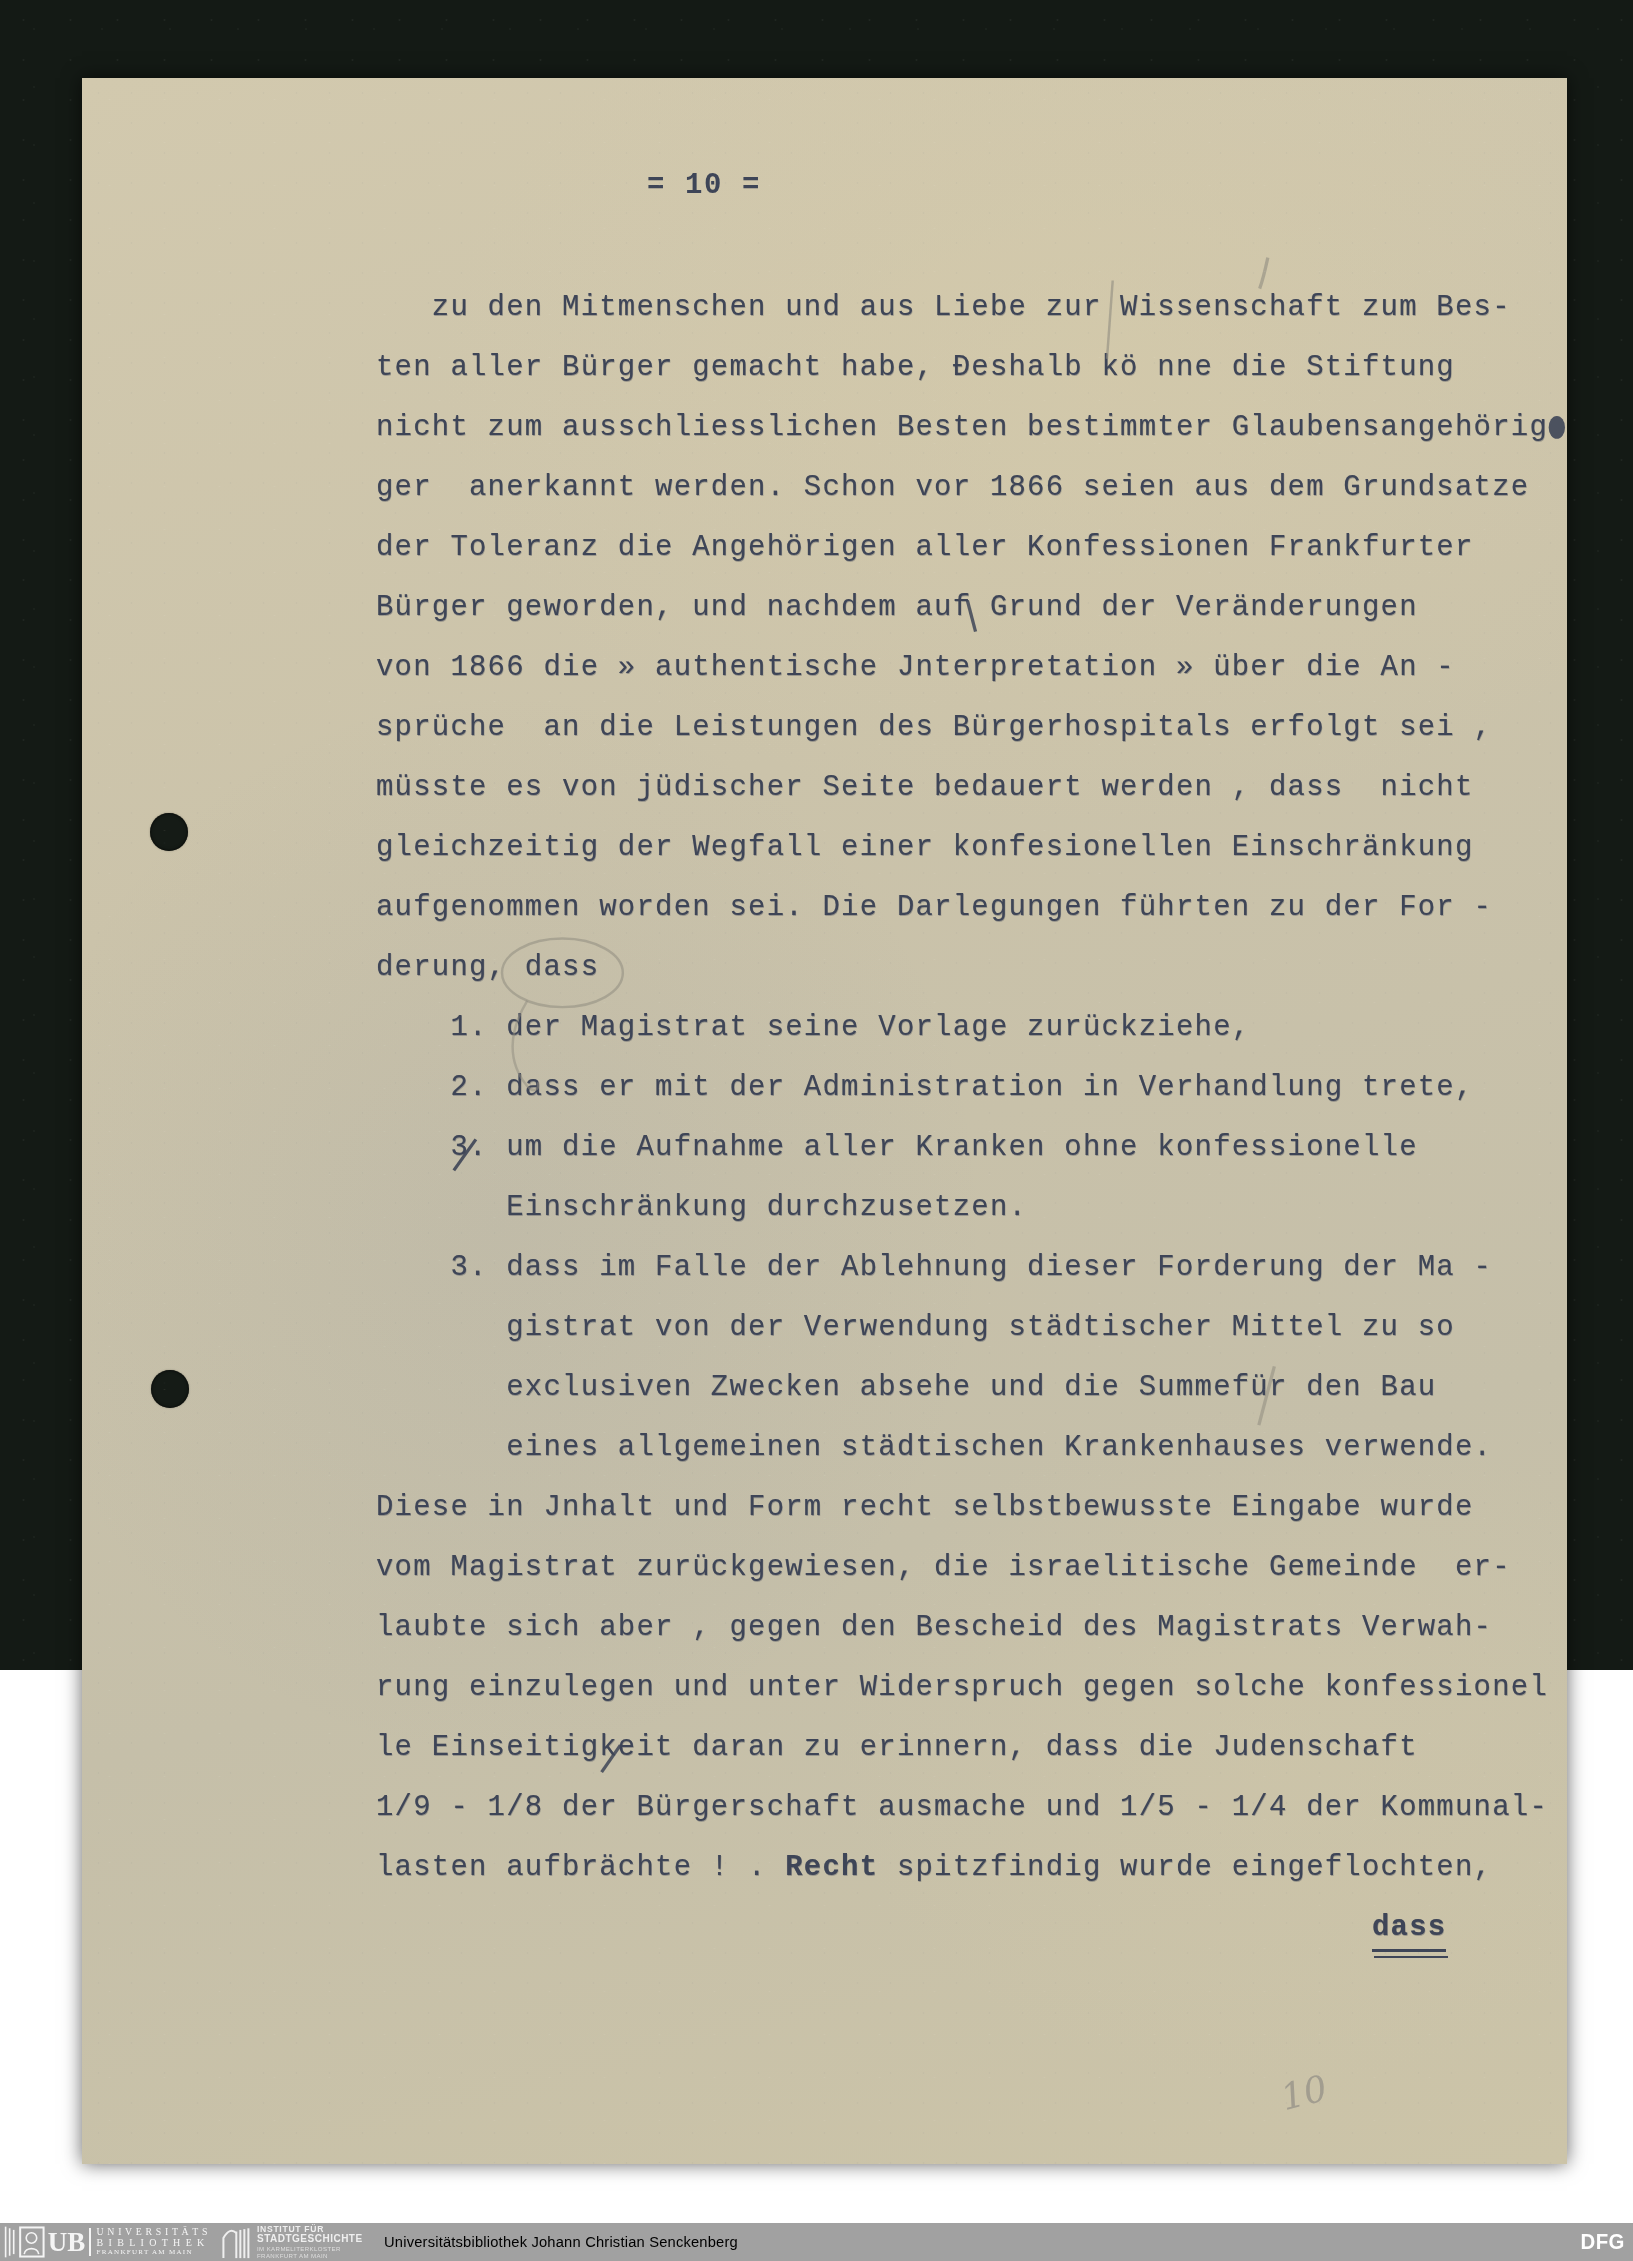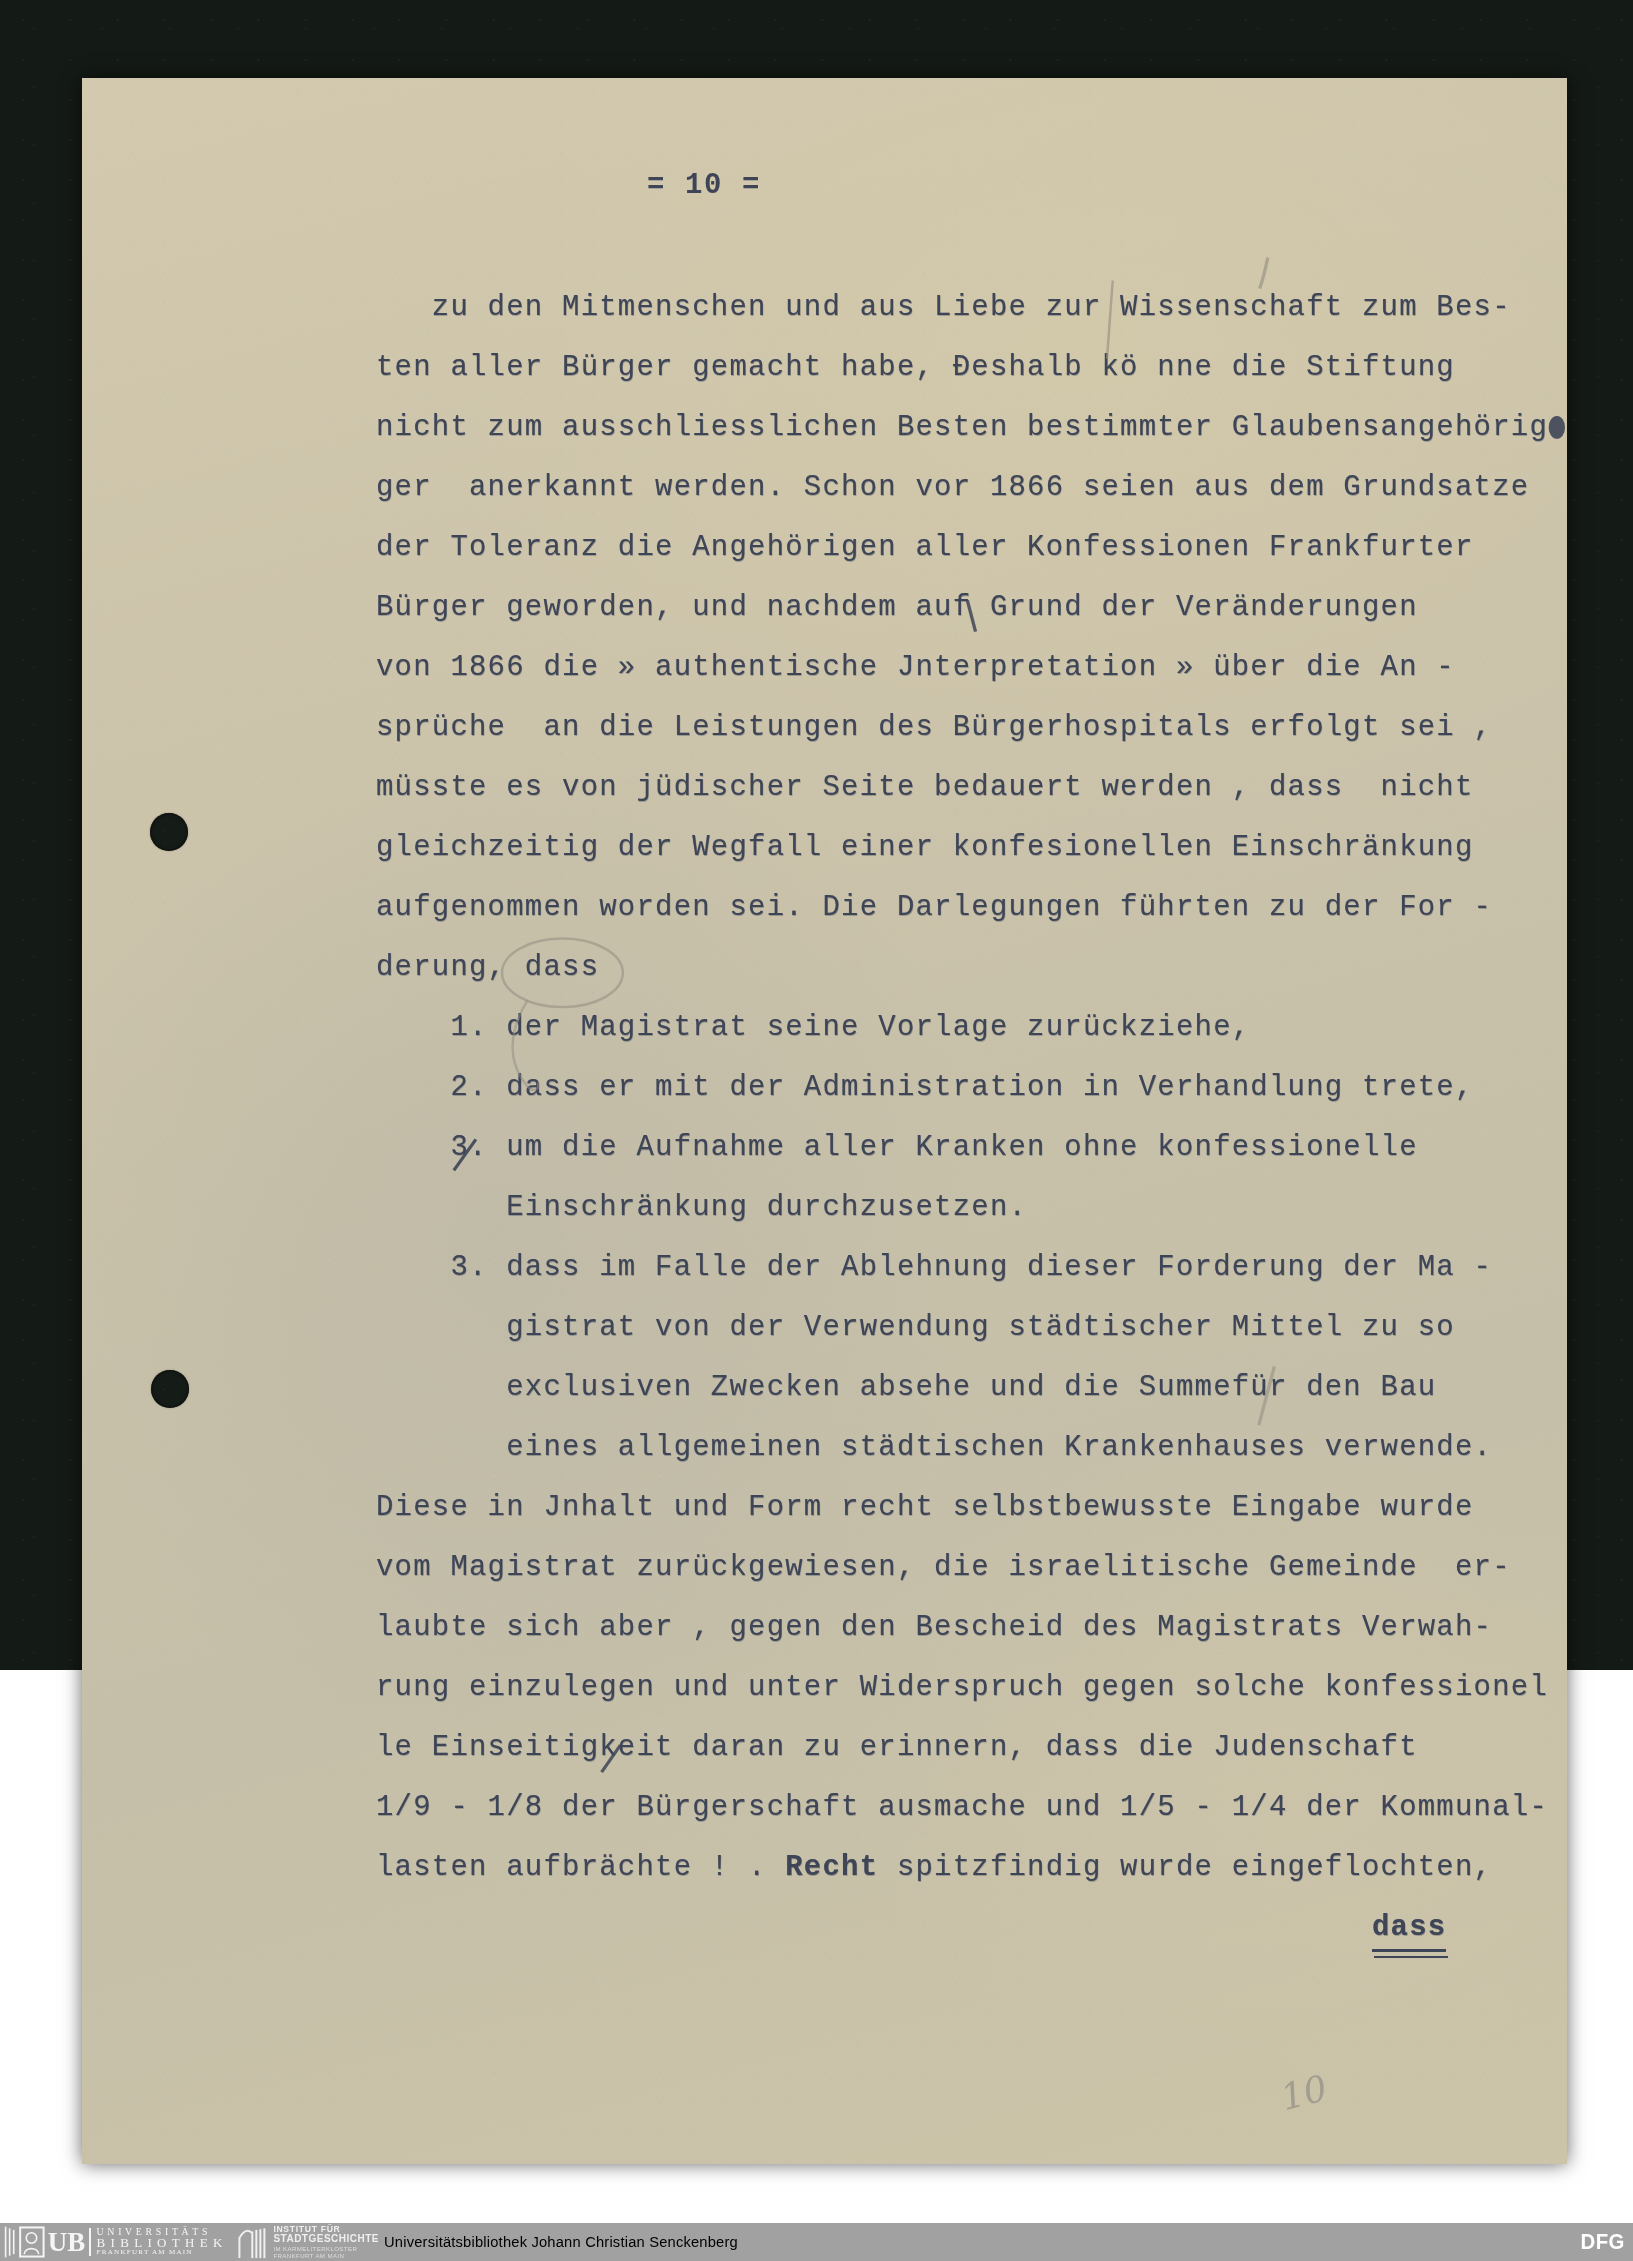--- a/index.html
+++ b/index.html
@@ -60,21 +60,21 @@
 
   
   .footer { position:absolute; left:0; top:2223px; width:1633px; height:38px;
             background:#a1a1a1; display:flex; align-items:center; }
   .ub-cluster { display:flex; align-items:center; margin-left:4.1px; }
   .ub-abbrev { font-family:"Liberation Serif",serif; font-weight:bold;
                font-size:27px; color:#f5f5f5; margin-left:1.6px; line-height:33px; }
   .ub-divider { width:1.6px; height:28px; background:#f5f5f5; margin:0 5.7px 0 4.1px; }
   .ub-text { color:#f5f5f5; font-family:Liberation Serif, serif; }
   .ub-text .l1 { font-size:9.8px; letter-spacing:3.7px; line-height:10.6px; }
-  .ub-text .l2 { font-size:13px; letter-spacing:5.3px; line-height:10.6px; }
+  .ub-text .l2 { font-size:10px; letter-spacing:5.3px; line-height:10.6px; }
   .ub-text .l3 { font-size:7px; letter-spacing:1.3px; line-height:9px; }
 
   .isg-cluster { display:flex; align-items:center; margin-left:9.8px; }
   .isg-text { color:#efefef; margin-left:7px; }
   .isg-text .l1 { font-size:8.6px; font-weight:bold; letter-spacing:0.7px; line-height:9px; }
   .isg-text .l2 { font-size:10px; font-weight:bold; letter-spacing:0.5px; line-height:10.6px; }
   .isg-text .l3 { font-size:6.1px; letter-spacing:0.4px; line-height:7.3px; color:#dedede; }
   .isg-text .l4 { font-size:6.1px; letter-spacing:0.4px; line-height:7.3px; color:#dedede; }
 
   .lib-name { position:absolute; left:384px; top:0; height:38px; line-height:38px;

